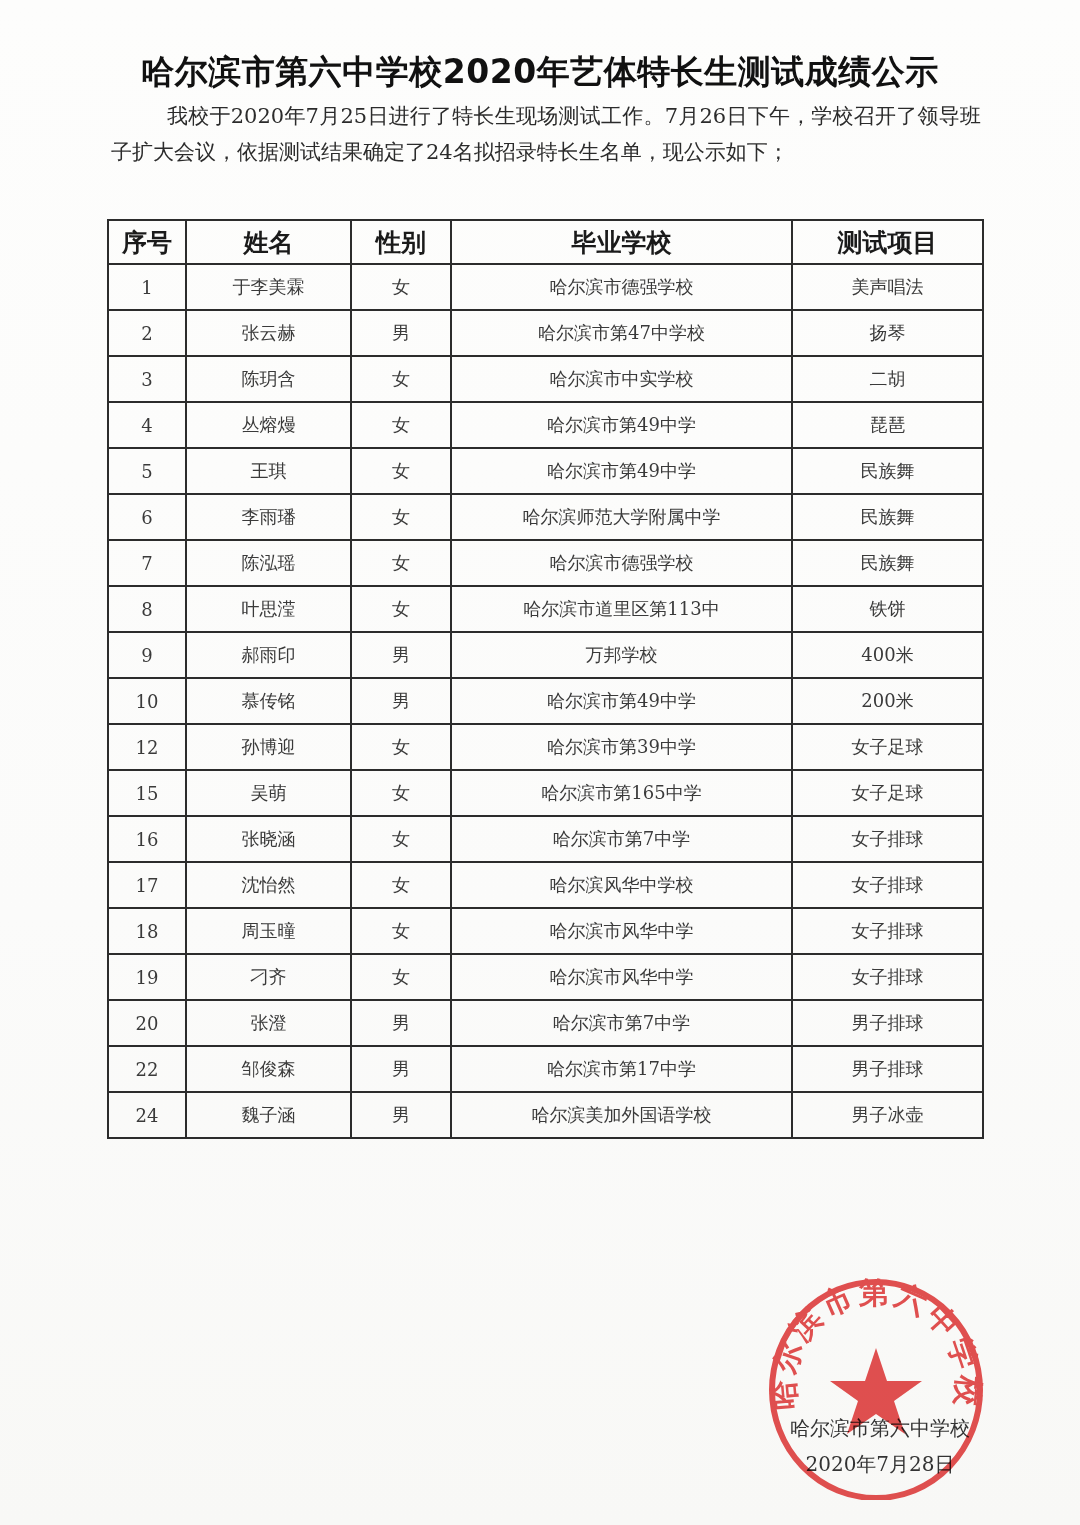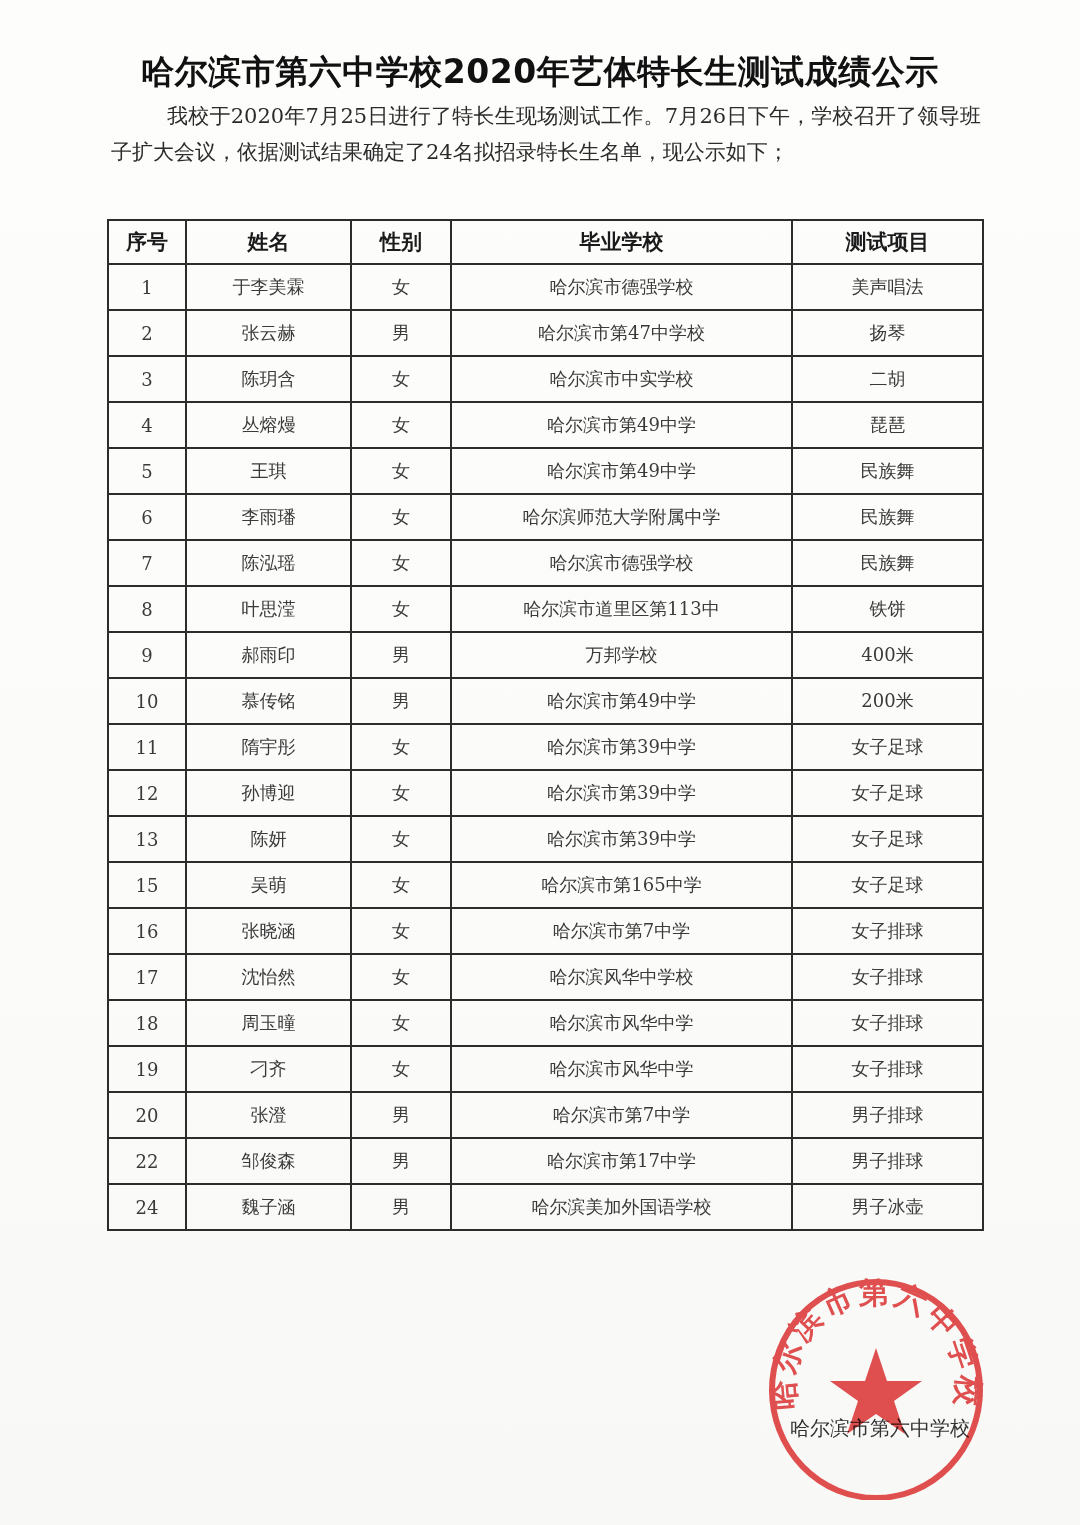--- a/index.html
+++ b/index.html
@@ -60,21 +60,21 @@
       text-align: center;
       vertical-align: middle;
       padding: 0;
       overflow: hidden;
       white-space: nowrap;
     }
     table.roster th {
       height: 42px;
       font-family: "DejaVu Sans", "Liberation Sans", sans-serif;
       font-weight: bold;
-      font-size: 21px;
+      font-size: 25px;
       color: #1a1a1a;
     }
     table.roster td {
       height: 44px;
       font-size: 18px;
       color: #3a3a3a;
     }
     col.c-no { width: 78px; }
     col.c-name { width: 165px; }
     col.c-gender { width: 100px; }
@@ -195,41 +195,27 @@
           <td>400米</td>
         </tr>
       <tr>
           <td>10</td>
           <td>慕传铭</td>
           <td>男</td>
           <td>哈尔滨市第49中学</td>
           <td>200米</td>
         </tr>
       <tr>
-          <td>11</td>
-          <td>隋宇彤</td>
+          <td>12</td>
+          <td>孙博迎</td>
           <td>女</td>
           <td>哈尔滨市第39中学</td>
           <td>女子足球</td>
         </tr>
       <tr>
-          <td>12</td>
-          <td>孙博迎</td>
-          <td>女</td>
-          <td>哈尔滨市第39中学</td>
-          <td>女子足球</td>
-        </tr>
-      <tr>
-          <td>13</td>
-          <td>陈妍</td>
-          <td>女</td>
-          <td>哈尔滨市第39中学</td>
-          <td>女子足球</td>
-        </tr>
-      <tr>
           <td>15</td>
           <td>吴萌</td>
           <td>女</td>
           <td>哈尔滨市第165中学</td>
           <td>女子足球</td>
         </tr>
       <tr>
           <td>16</td>
           <td>张晓涵</td>
           <td>女</td>
@@ -276,20 +262,21 @@
           <td>魏子涵</td>
           <td>男</td>
           <td>哈尔滨美加外国语学校</td>
           <td>男子冰壶</td>
         </tr>
     </tbody>
   </table>
 
   <div class="signature">
     <div>哈尔滨市第六中学校</div>
+    <div>2020年7月28日</div>
   </div>
 
   <svg class="stamp" viewBox="0 0 220 240" xmlns="http://www.w3.org/2000/svg">
     <defs>
       <path id="seal-arc" d="M 32 150 A 82 82 0 1 1 188 150"></path>
     </defs>
     <ellipse cx="110" cy="130" rx="104" ry="108" fill="none" stroke="#e02a2a" stroke-width="6"></ellipse>
     <text font-size="30" font-weight="bold" fill="#e02a2a" letter-spacing="4" font-family="DejaVu Sans, sans-serif">
       <textPath href="#seal-arc" startOffset="50%" text-anchor="middle">哈尔滨市第六中学校</textPath>
     </text>

